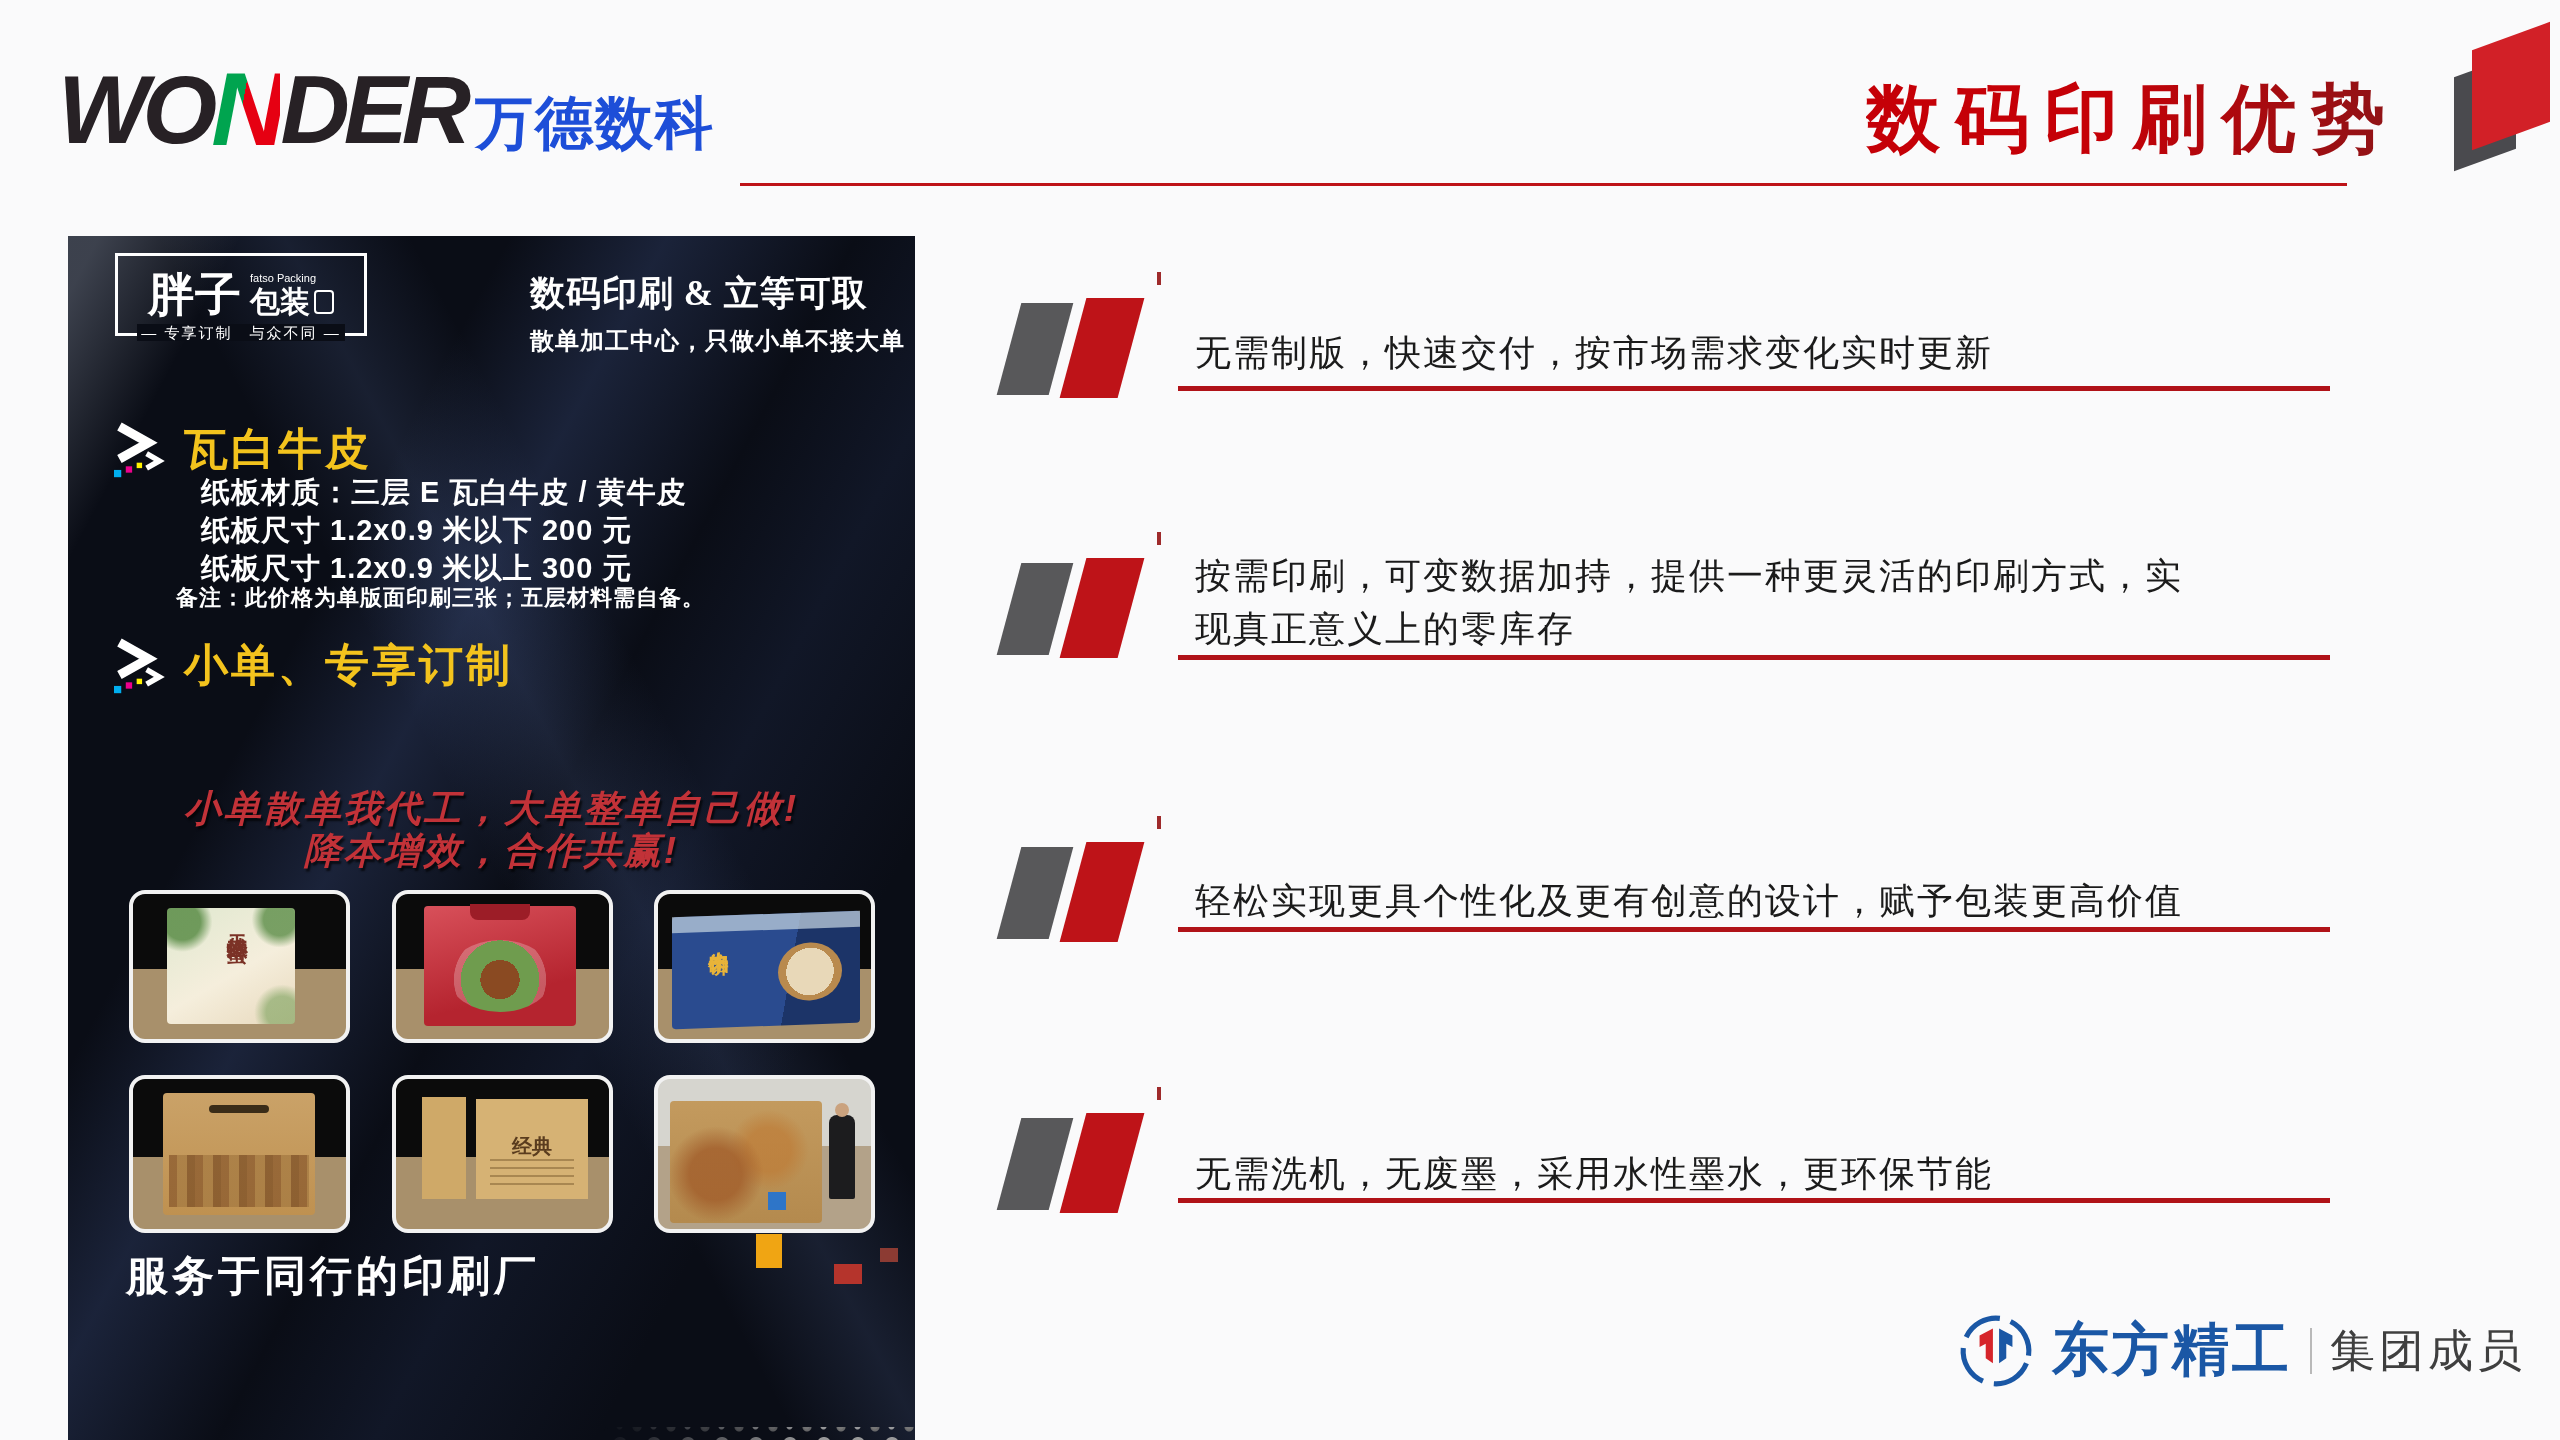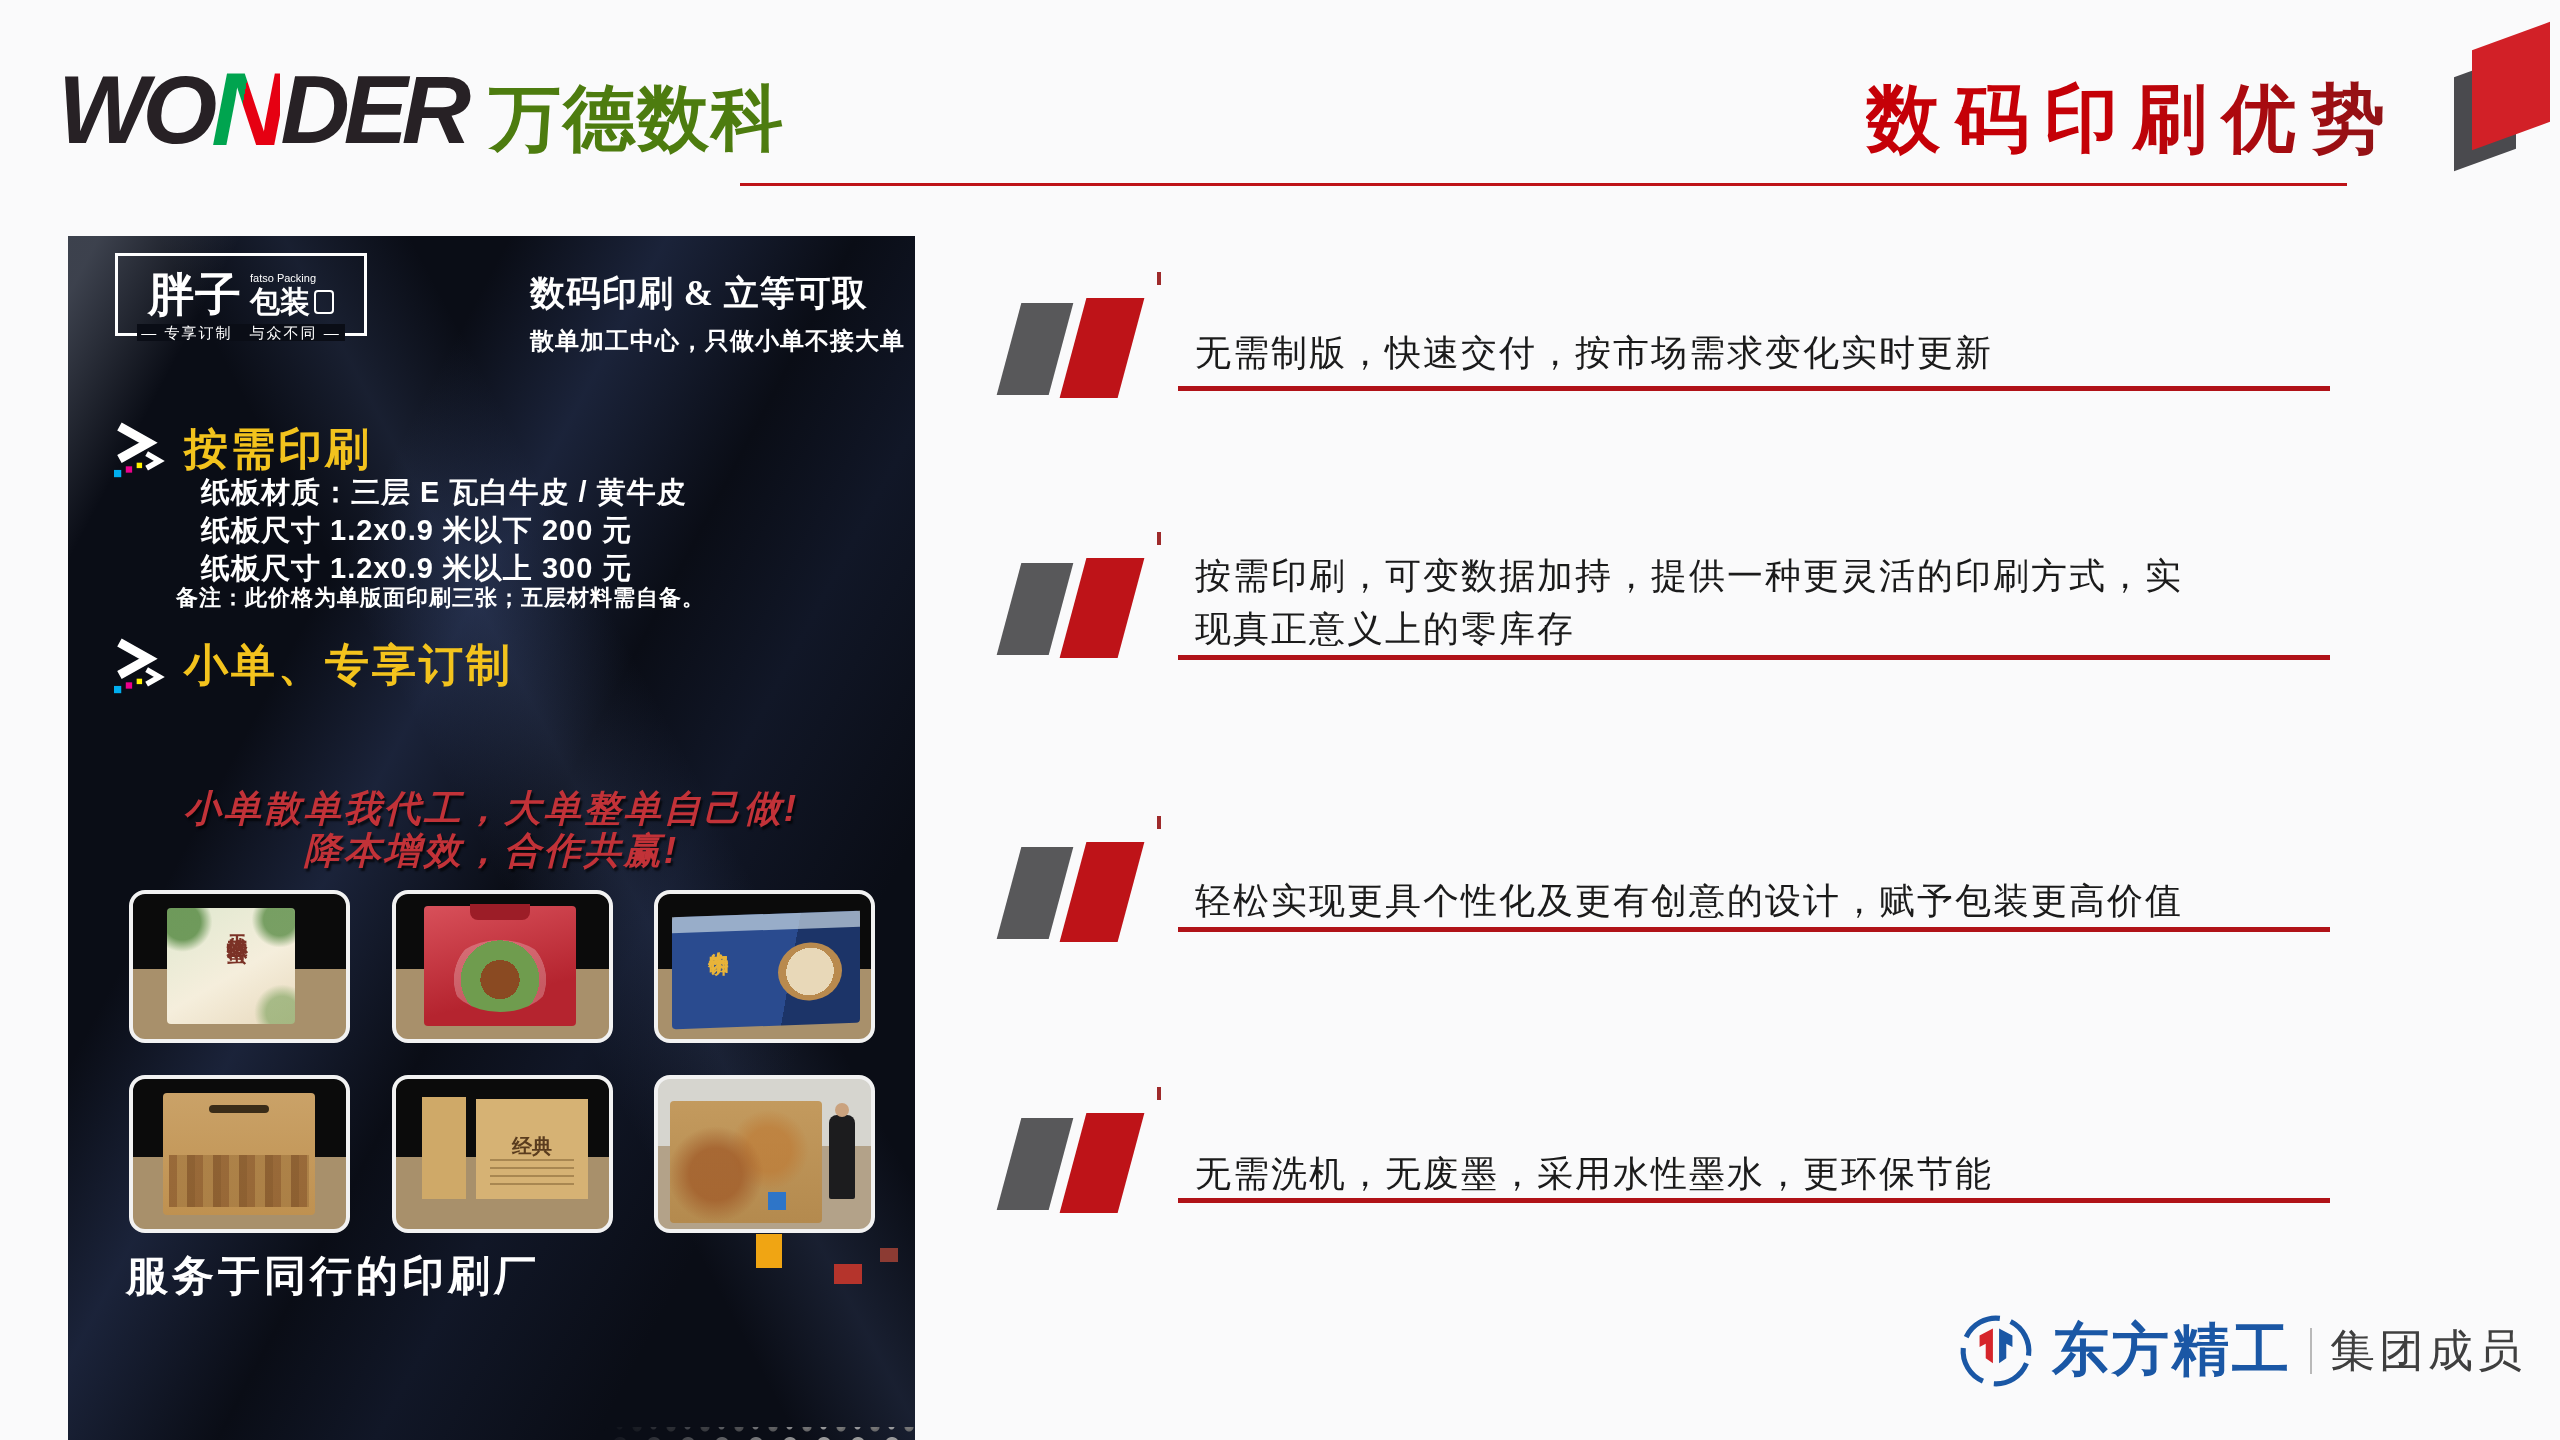--- a/index.html
+++ b/index.html
@@ -9,21 +9,21 @@
     font-family:"Liberation Sans","DejaVu Sans",sans-serif;
   }
   
   .brand{position:absolute;left:58px;top:48px;display:flex;align-items:baseline;white-space:nowrap;}
   .brand .en{font-style:italic;font-weight:bold;font-size:96px;letter-spacing:-6px;color:#272125;}
   .brand .en .n{
     font-size:104px;position:relative;top:2px;
     background:linear-gradient(100deg,#00A44F 0 46%,#E60012 46%);
     -webkit-background-clip:text;background-clip:text;color:transparent;
   }
-  .brand .cn{font-weight:bold;font-size:72px;color:#4d7c0f;margin-left:24px;letter-spacing:2px;}
+  .brand .cn{font-weight:bold;font-size:58px;color:#1d4ed8;margin-left:10px;letter-spacing:2px;}
   .slide-title{
     position:absolute;left:1866px;top:70px;font-size:74px;font-weight:bold;letter-spacing:15px;
     background:linear-gradient(90deg,#C50007 0 45%,#8E1417 100%);
     -webkit-background-clip:text;background-clip:text;color:transparent;white-space:nowrap;text-align:center;
   }
   .header-rule{position:absolute;left:740px;top:183px;width:1607px;height:3px;background:#BE1318;}
   .corner-mark{position:absolute;left:2440px;top:14px;width:120px;height:150px;}
   .corner-mark .g{position:absolute;left:14px;top:52px;width:62px;height:94px;background:#4A4A4E;transform:skewY(-20deg);}
   .corner-mark .r{position:absolute;left:32px;top:22px;width:78px;height:100px;background:#D22027;transform:skewY(-20deg);}
 
@@ -172,21 +172,21 @@
   </div>
 
   <div class="sec-head sec1-head">
     <svg width="58" height="58" viewBox="0 0 64 64">
       <polyline points="6,6 38,24 6,42" stroke="#ffffff" stroke-width="10" fill="none"></polyline>
       <polyline points="36,36 50,44 36,52" stroke="#ffffff" stroke-width="6" fill="none"></polyline>
       <rect x="0" y="54" width="8" height="8" fill="#00AEEF"></rect>
       <rect x="13" y="50" width="7" height="7" fill="#EC008C"></rect>
       <rect x="25" y="46" width="6" height="6" fill="#FFF200"></rect>
     </svg>
-    <span class="txt">按需印刷</span>
+    <span class="txt">瓦白牛皮</span>
   </div>
   <div class="sec-lines sec1-lines">
     <div>纸板材质：三层 E 瓦白牛皮 / 黄牛皮</div>
     <div>纸板尺寸 1.2x0.9 米以下 200 元</div>
     <div>纸板尺寸 1.2x0.9 米以上 300 元</div>
   </div>
   <div class="sec-note">备注：此价格为单版面印刷三张；五层材料需自备。</div>
 
   <div class="sec-head sec2-head">
     <svg width="58" height="58" viewBox="0 0 64 64">

